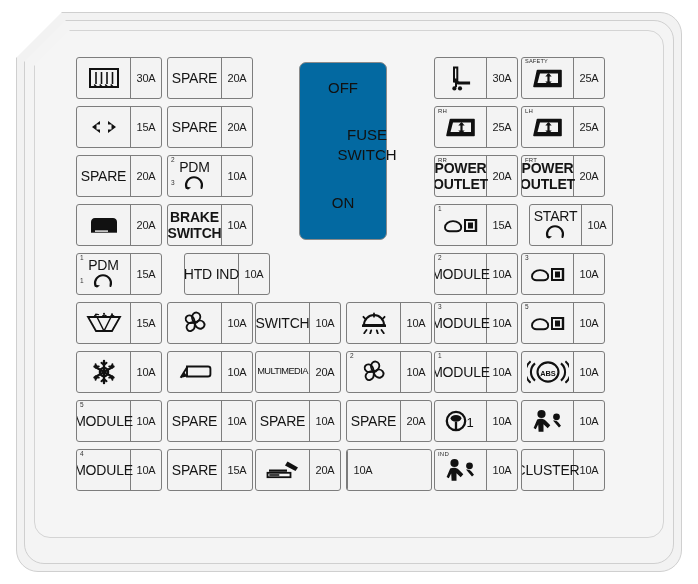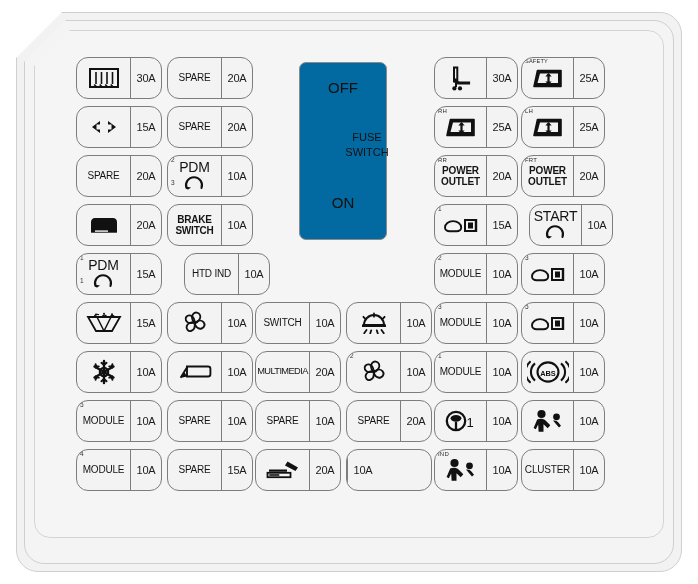--- a/index.html
+++ b/index.html
@@ -36,21 +36,21 @@
     clip-path:polygon(36px 0, 100% 0, 100% 100%, 0 100%, 0 36px);
     background:#f5f5f5;
     border:1.5px solid #d4d4d4;
   }
 
   
   .fuse{
     position:absolute;
     box-sizing:border-box;
     border:1.2px solid #7d7d7d;
-    border-radius:12px;
+    border-radius:3px;
     background:#f3f3f3;
     display:flex;
     align-items:stretch;
     overflow:hidden;
   }
   .fuse .face{
     flex:1 1 auto;
     position:relative;
     display:flex;
     align-items:center;
@@ -62,21 +62,21 @@
     flex:0 0 30px;
     border-left:1.2px solid #7d7d7d;
     display:flex;
     align-items:center;
     justify-content:center;
     font-size:11px;
     color:#1b1b1b;
     letter-spacing:-0.2px;
   }
   .lbl{
-    font-size:10px;
+    font-size:14px;
     color:#141414;
     text-align:center;
     line-height:1.05;
     white-space:nowrap;
     letter-spacing:-0.2px;
   }
   .lbl.two{white-space:normal;line-height:1.15;font-weight:bold;}
   .lbl.tight{font-size:9.3px;letter-spacing:-0.6px;}
   .lbl.small{font-size:14px;}
 
@@ -112,21 +112,21 @@
     border:1.3px solid #8a8a8a;
     border-radius:7px;
     background:#0369a1;
     display:flex;
     flex-direction:column;
     align-items:center;
     justify-content:space-between;
     padding:16px 0 28px 0;
   }
   .switch .sw-t{font-size:15px;color:#111;}
-  .switch .sw-m{font-size:11px;color:#111;text-align:center;line-height:1.35;margin-left:48px;}
+  .switch .sw-m{font-size:15px;color:#111;text-align:center;line-height:1.35;margin-left:48px;}
   .switch .sw-b{font-size:15px;color:#111;}
 </style>
 </head>
 <body>
 
 <div id="stage">
 
   <div class="shell shell-outer"></div>
   <div class="shell shell-mid"></div>
   <div class="shell shell-inner"></div>

